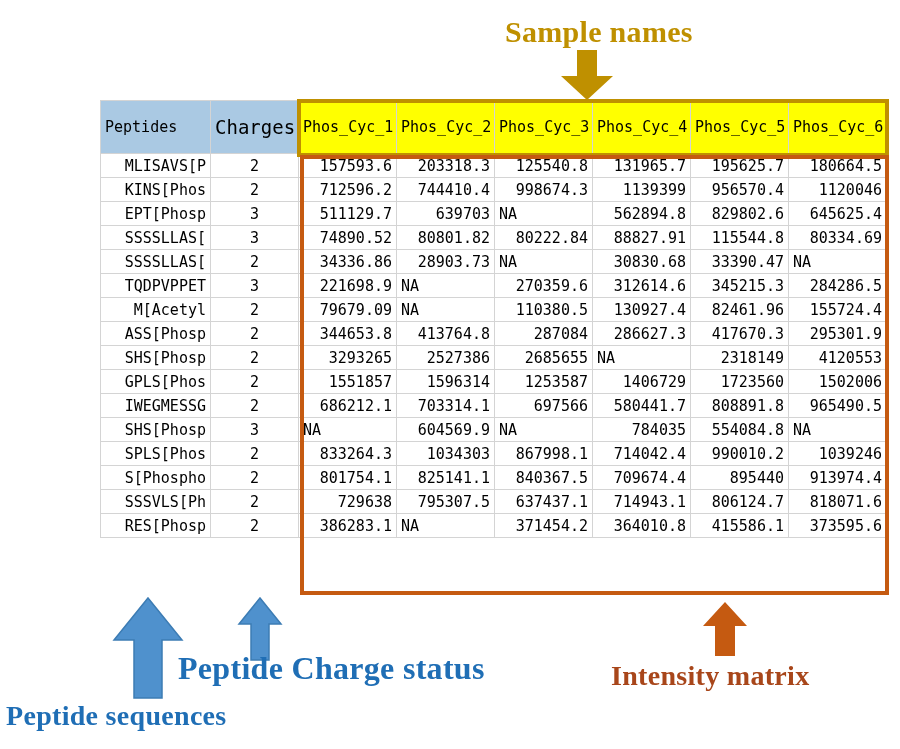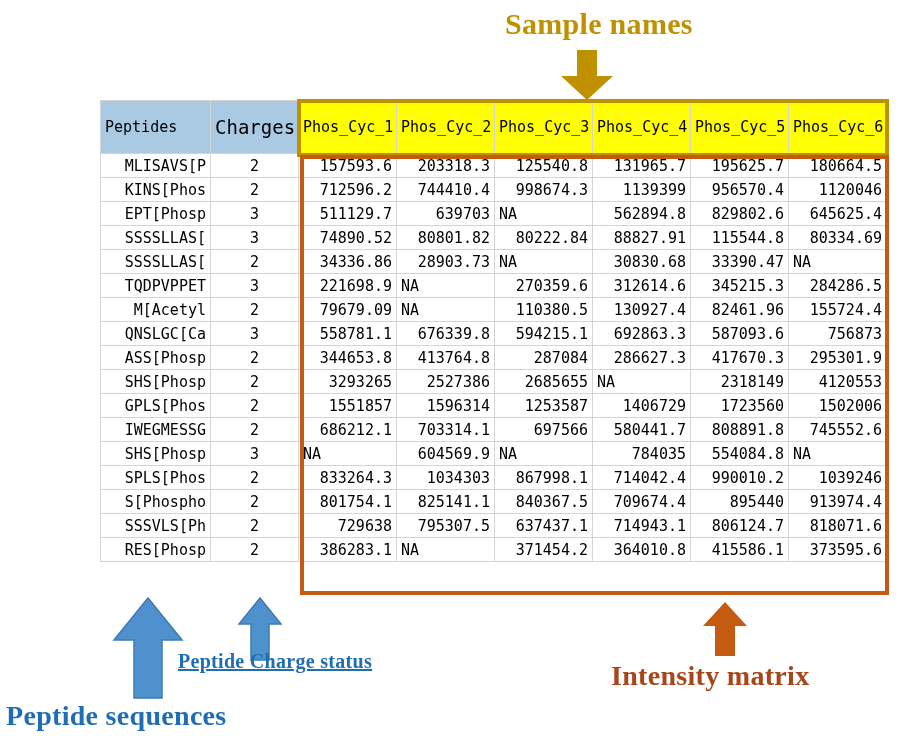--- a/index.html
+++ b/index.html
@@ -18,36 +18,35 @@
   
   .anno-label {
     position: absolute;
     font-family: "Liberation Serif", serif;
     font-weight: bold;
     white-space: nowrap;
     letter-spacing: 0.3px;
   }
   #sample-names-label {
     left: 505px;
-    top: 7px;
+    top: 15px;
     font-size: 30px;
     color: #bf9000;
   }
   #peptide-sequences-label {
     left: 6px;
     top: 700px;
     font-size: 28px;
     color: #1f6eb5;
   }
   #peptide-charge-label {
     left: 178px;
     top: 650px;
-    font-size: 20px;
+    font-size: 32px;
     color: #1f6eb5;
-    text-decoration: underline;
   }
   #intensity-matrix-label {
     left: 611px;
     top: 660px;
     font-size: 28px;
     color: #a8461a;
   }
 
   
   .arrow {
@@ -239,30 +238,20 @@
         <td class="pep">M[Acetyl</td>
         <td class="chg">2</td>
         <td class="val">79679.09</td>
         <td class="val na">NA</td>
         <td class="val">110380.5</td>
         <td class="val">130927.4</td>
         <td class="val">82461.96</td>
         <td class="val">155724.4</td>
       </tr>
       <tr>
-        <td class="pep">QNSLGC[Ca</td>
-        <td class="chg">3</td>
-        <td class="val">558781.1</td>
-        <td class="val">676339.8</td>
-        <td class="val">594215.1</td>
-        <td class="val">692863.3</td>
-        <td class="val">587093.6</td>
-        <td class="val">756873</td>
-      </tr>
-      <tr>
         <td class="pep">ASS[Phosp</td>
         <td class="chg">2</td>
         <td class="val">344653.8</td>
         <td class="val">413764.8</td>
         <td class="val">287084</td>
         <td class="val">286627.3</td>
         <td class="val">417670.3</td>
         <td class="val">295301.9</td>
       </tr>
       <tr>
@@ -286,21 +275,21 @@
         <td class="val">1502006</td>
       </tr>
       <tr>
         <td class="pep">IWEGMESSG</td>
         <td class="chg">2</td>
         <td class="val">686212.1</td>
         <td class="val">703314.1</td>
         <td class="val">697566</td>
         <td class="val">580441.7</td>
         <td class="val">808891.8</td>
-        <td class="val">745552.6</td>
+        <td class="val">965490.5</td>
       </tr>
       <tr>
         <td class="pep">SHS[Phosp</td>
         <td class="chg">3</td>
         <td class="val na">NA</td>
         <td class="val">604569.9</td>
         <td class="val na">NA</td>
         <td class="val">784035</td>
         <td class="val">554084.8</td>
         <td class="val na">NA</td>

